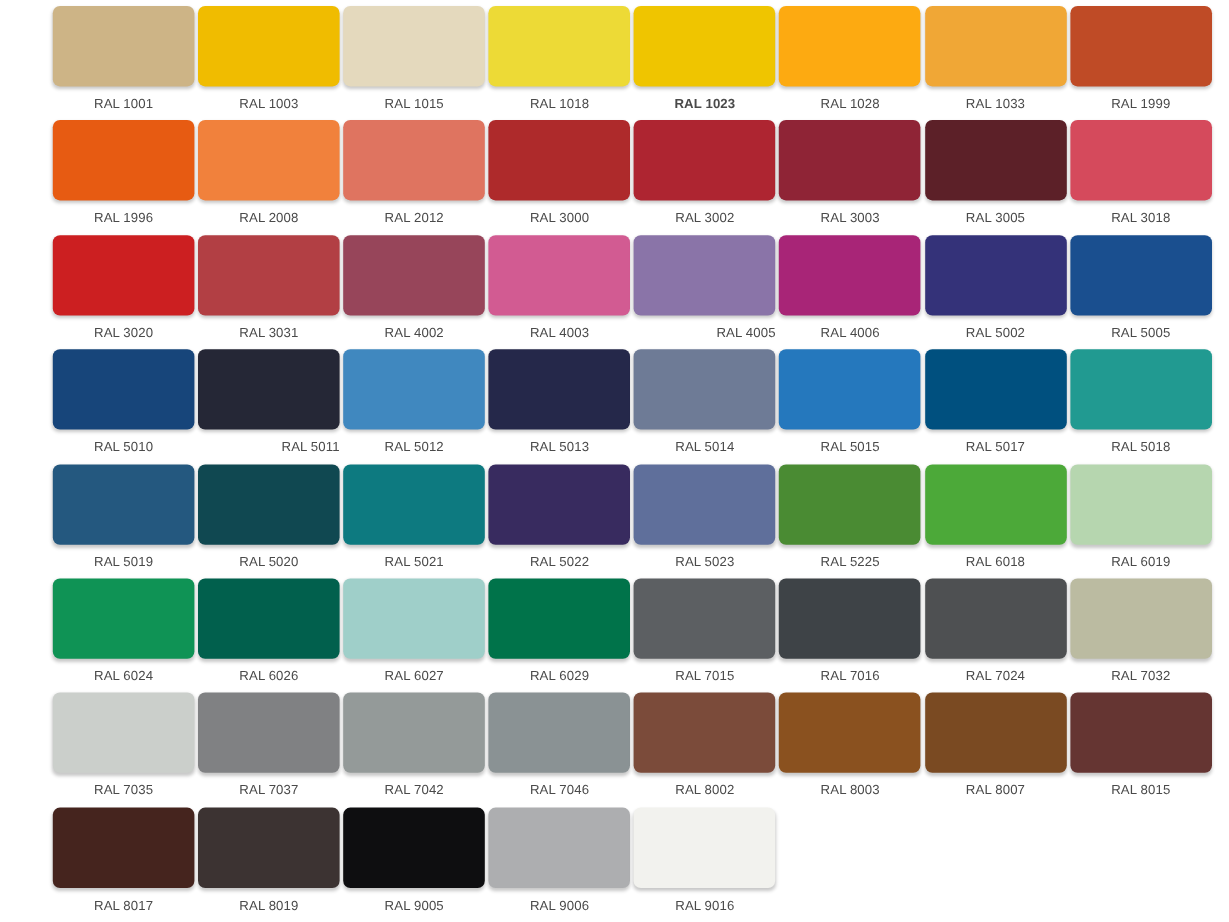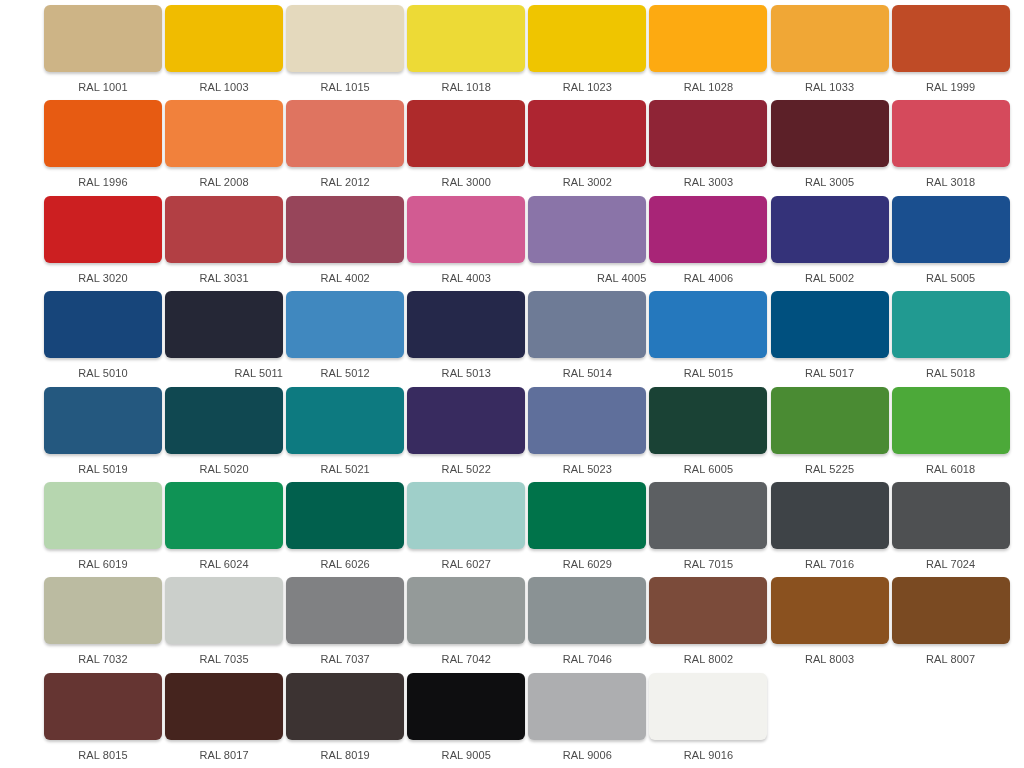--- a/index.html
+++ b/index.html
@@ -76,21 +76,21 @@
     <div class="swatch-cell">
       <div class="swatch-chip" style="background-color: rgb(228, 217, 189);"></div>
       <span class="swatch-label" style="color: rgb(74, 74, 74);">RAL 1015</span>
     </div>
     <div class="swatch-cell">
       <div class="swatch-chip" style="background-color: rgb(237, 218, 54);"></div>
       <span class="swatch-label" style="color: rgb(74, 74, 74);">RAL 1018</span>
     </div>
     <div class="swatch-cell">
       <div class="swatch-chip" style="background-color: rgb(239, 197, 0);"></div>
-      <span class="swatch-label" style="color: rgb(74, 74, 74);">RAL 1023</span>
+      <span class="swatch-label" style="color: rgb(74, 74, 74); font-weight: bold;">RAL 1023</span>
     </div>
     <div class="swatch-cell">
       <div class="swatch-chip" style="background-color: rgb(253, 170, 17);"></div>
       <span class="swatch-label" style="color: rgb(74, 74, 74);">RAL 1028</span>
     </div>
     <div class="swatch-cell">
       <div class="swatch-chip" style="background-color: rgb(240, 167, 54);"></div>
       <span class="swatch-label" style="color: rgb(74, 74, 74);">RAL 1033</span>
     </div>
     <div class="swatch-cell">
@@ -207,24 +207,20 @@
     </div>
     <div class="swatch-cell">
       <div class="swatch-chip" style="background-color: rgb(56, 43, 95);"></div>
       <span class="swatch-label" style="color: rgb(74, 74, 74);">RAL 5022</span>
     </div>
     <div class="swatch-cell">
       <div class="swatch-chip" style="background-color: rgb(95, 111, 155);"></div>
       <span class="swatch-label" style="color: rgb(74, 74, 74);">RAL 5023</span>
     </div>
     <div class="swatch-cell">
-      <div class="swatch-chip" style="background-color: rgb(26, 66, 53);"></div>
-      <span class="swatch-label" style="color: rgb(74, 74, 74);">RAL 6005</span>
-    </div>
-    <div class="swatch-cell">
       <div class="swatch-chip" style="background-color: rgb(74, 139, 51);"></div>
       <span class="swatch-label" style="color: rgb(74, 74, 74);">RAL 5225</span>
     </div>
     <div class="swatch-cell">
       <div class="swatch-chip" style="background-color: rgb(76, 169, 57);"></div>
       <span class="swatch-label" style="color: rgb(74, 74, 74);">RAL 6018</span>
     </div>
     <div class="swatch-cell">
       <div class="swatch-chip" style="background-color: rgb(182, 214, 175);"></div>
       <span class="swatch-label" style="color: rgb(74, 74, 74);">RAL 6019</span>

